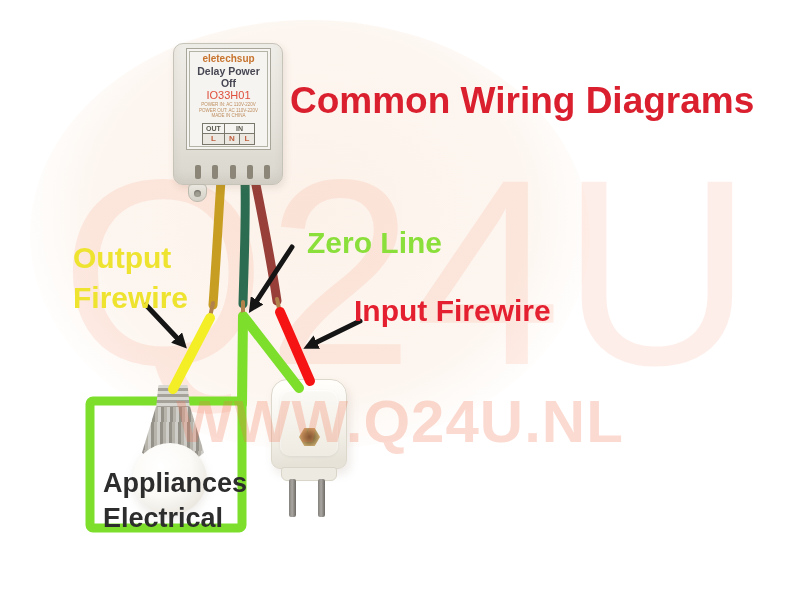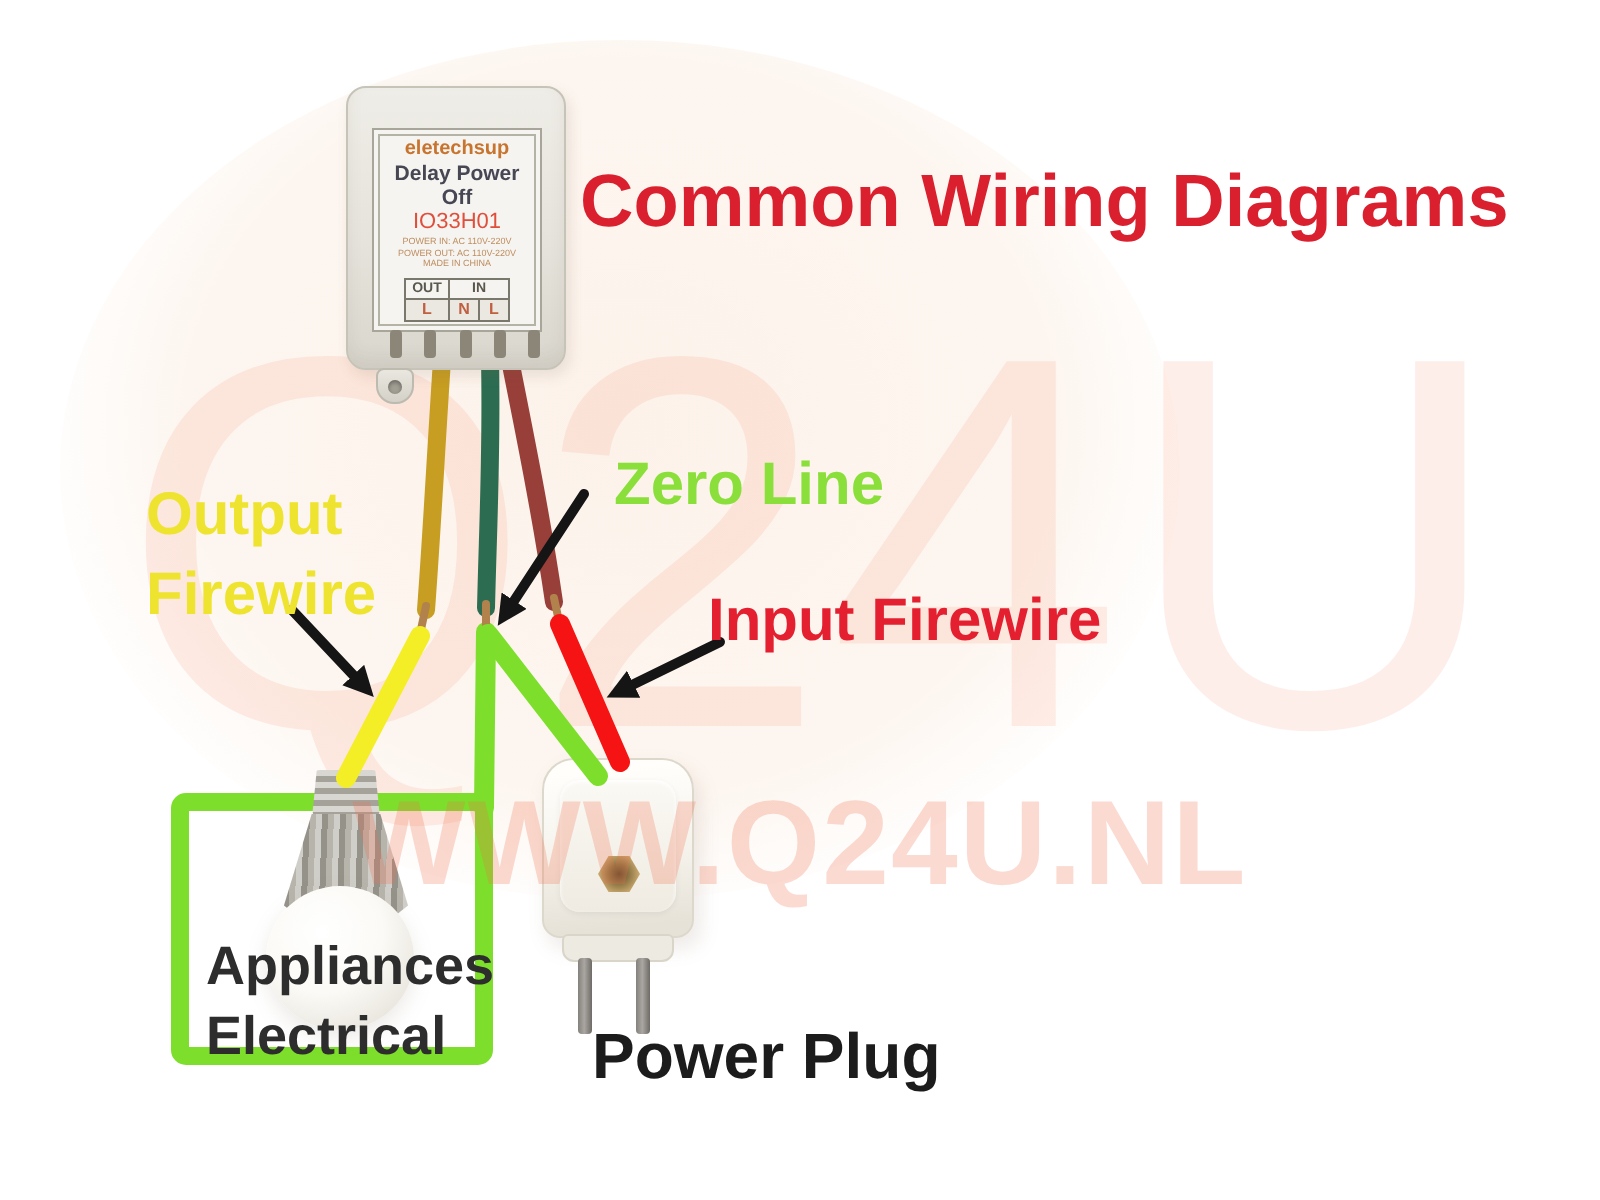--- a/index.html
+++ b/index.html
@@ -17,21 +17,21 @@
     font-size:60px;line-height:1;color:rgba(241,112,76,0.26);letter-spacing:1px;white-space:nowrap;z-index:8;pointer-events:none;}
 
   svg.layer{position:absolute;left:0;top:0;z-index:2;}
   svg.layer.top{z-index:6;}
 
   
   .module{position:absolute;left:173px;top:43px;width:110px;height:142px;z-index:3;
     background:linear-gradient(180deg,#efede7 0%,#e6e3dc 55%,#d9d6cd 100%);
     border:1px solid #c6c3b9;border-radius:10px;
     box-shadow:inset 0 -5px 8px rgba(90,80,60,0.08), 2px 3px 7px rgba(120,100,80,0.14);}
-  .module-label{position:absolute;left:12px;top:20px;width:85px;height:102px;background:#f5f4f0;
+  .module-label{position:absolute;left:12px;top:4px;width:85px;height:102px;background:#f5f4f0;
     border:1px solid #a8a59a;padding:4px 2px 2px 2px;text-align:center;}
   .module-label .frame{position:absolute;inset:2px;border:1px solid #b5b2a6;pointer-events:none;}
   .m-brand{font-size:10px;font-weight:bold;color:#c8742f;line-height:12px;}
   .m-product{font-size:10.5px;font-weight:bold;color:#474754;line-height:12px;}
   .m-model{font-size:11px;font-weight:normal;color:#df4f3c;line-height:13px;}
   .m-spec{font-size:4.5px;line-height:5.5px;color:#bf8d5f;letter-spacing:0;}
   .m-table{border-collapse:collapse;margin:4px auto 0 auto;}
   .m-table td{border:1px solid #7a786c;padding:0;}
   .m-th{font-size:7px;font-weight:bold;color:#5a584e;width:22px;height:10px;text-align:center;}
   .m-tl{font-size:8px;font-weight:bold;color:#c06040;width:15px;height:11px;text-align:center;background:#eae8e0;}
@@ -168,17 +168,16 @@
   <div class="lbl lbl-output">
     <div>Output</div>
     <div>Firewire</div>
   </div>
   <div class="lbl lbl-input">Input Firewire</div>
   <div class="lbl lbl-zero">Zero Line</div>
   <div class="lbl lbl-appliance">
     <div>Appliances</div>
     <div>Electrical</div>
   </div>
-  <div class="lbl lbl-plug">Power Plug</div>
 
   <div class="wm-small">WWW.Q24U.NL</div>
 
 </div>
 
 </body></html>

